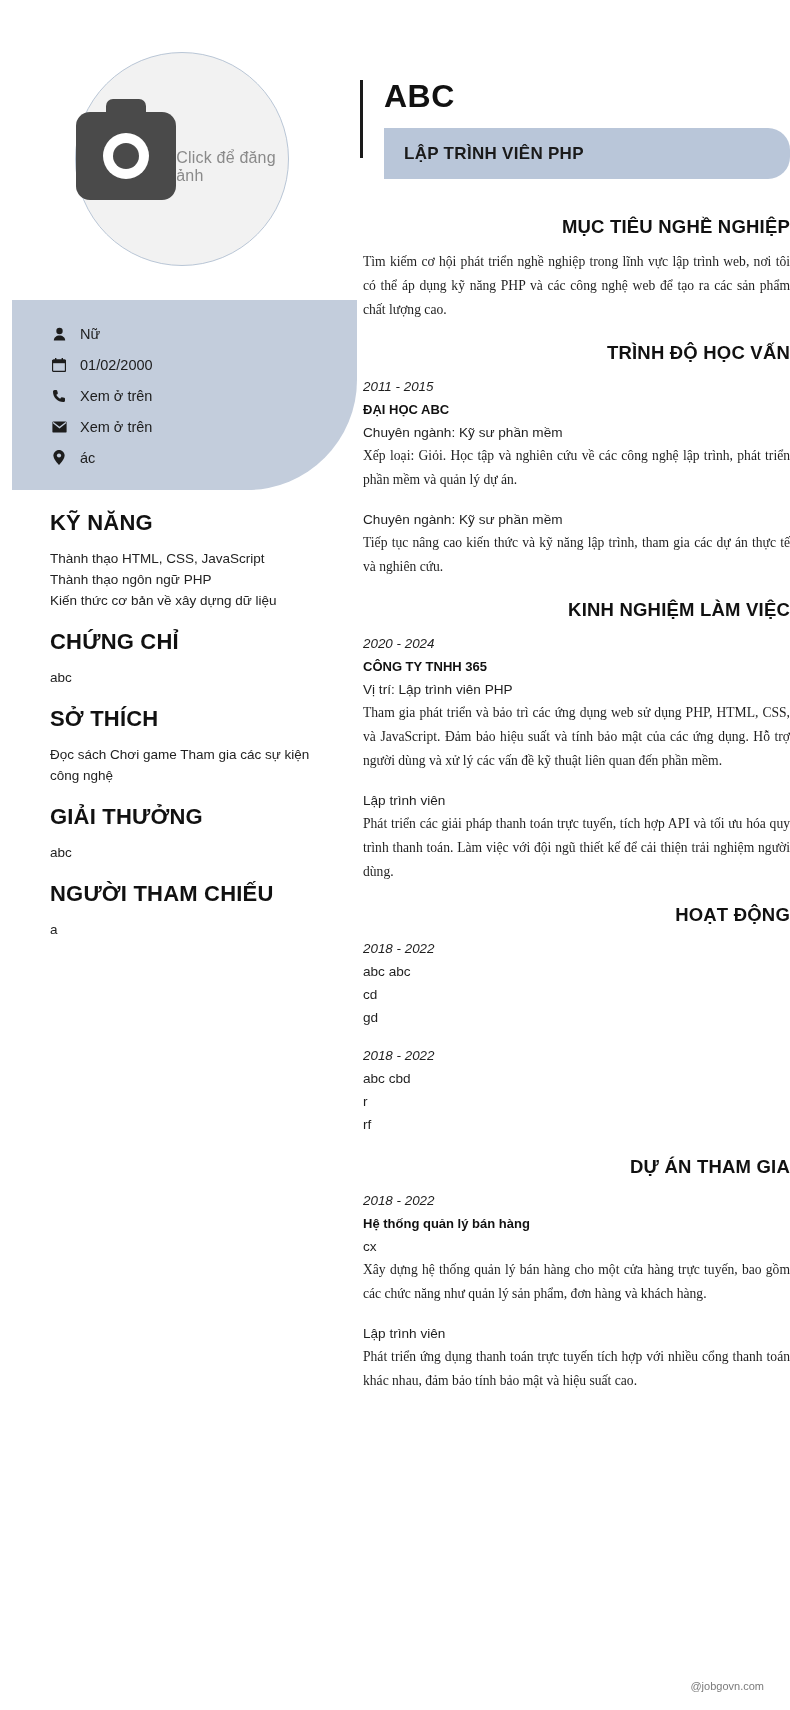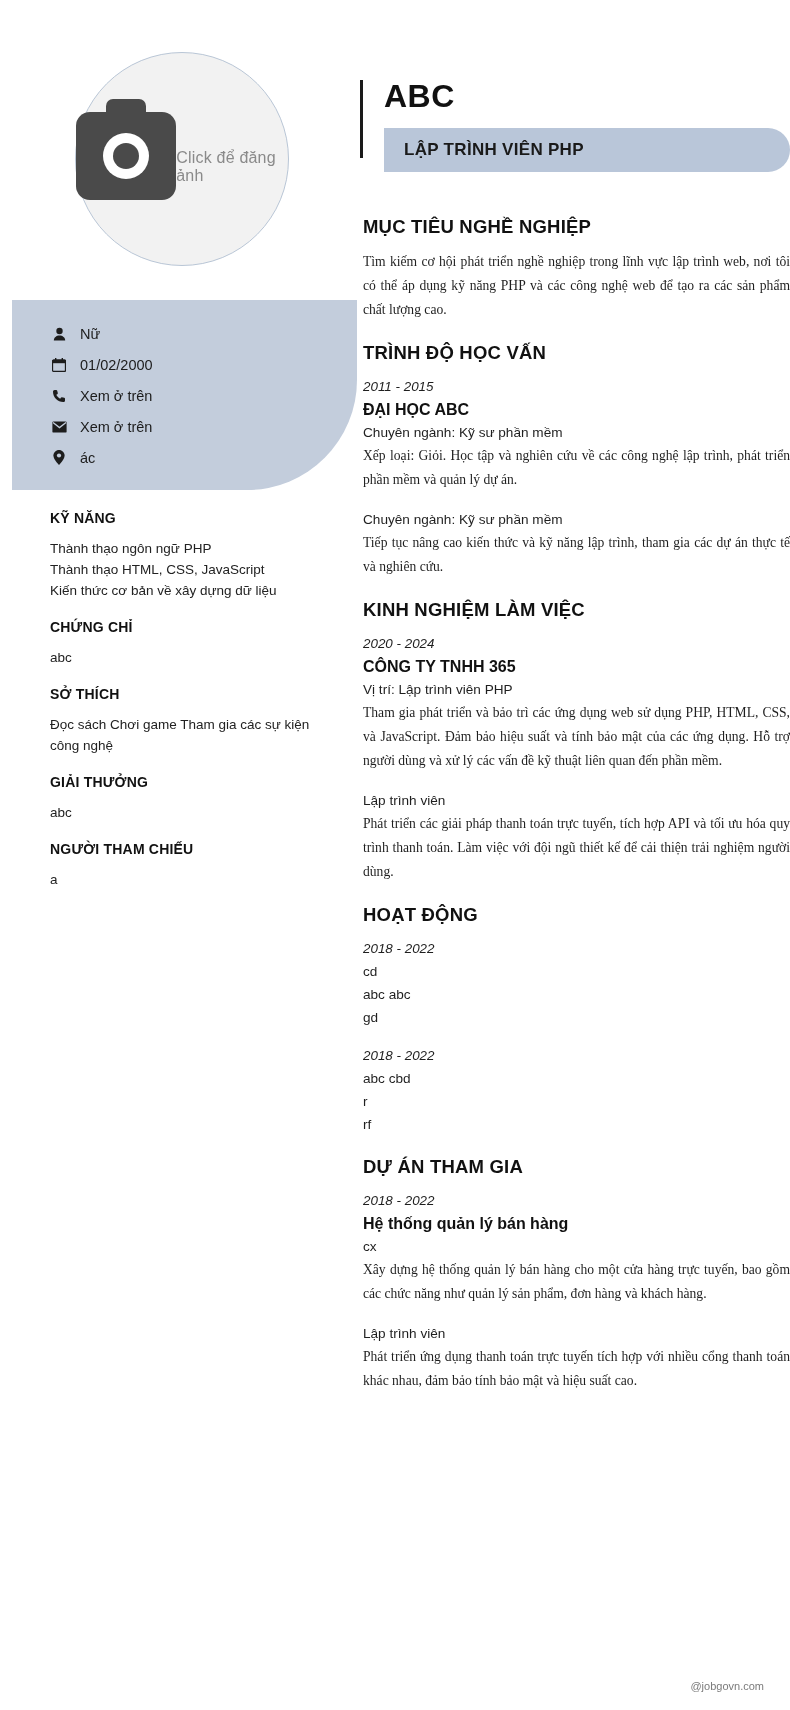--- a/index.html
+++ b/index.html
@@ -119,21 +119,21 @@
     justify-content: center;
     align-items: center;
     color: #1d1d1d;
   }
   .info-row .ic svg { display: block; }
 
   .left-body {
     padding: 14px 38px 0 38px;
   }
   .sec-title {
-    font-size: 14px;
+    font-size: 22px;
     font-weight: bold;
     color: #111;
     letter-spacing: 0.2px;
     margin: 18px 0 12px 0;
   }
   .sec-title.first { margin-top: 6px; }
   .left-line {
     font-size: 13.5px;
     color: #222;
     line-height: 21px;
@@ -171,21 +171,21 @@
     letter-spacing: 0.5px;
     color: #111;
     margin: 0;
     line-height: 36px;
   }
   .title-pill {
     position: absolute;
     left: 24px;
     top: 50px;
     width: 406px;
-    height: 44px;
+    height: 51px;
     background: #b9c6d9;
     border-top-right-radius: 22px;
     border-bottom-right-radius: 22px;
     display: flex;
     align-items: center;
   }
   .title-pill span {
     padding-left: 20px;
     font-size: 17px;
     font-weight: bold;
@@ -200,38 +200,39 @@
   }
   .r-sec {
     margin-bottom: 4px;
   }
   .r-title {
     font-size: 18.5px;
     font-weight: bold;
     color: #111;
     letter-spacing: 0.2px;
     margin: 20px 0 12px 0;
+    text-align: right;
   }
   .r-para {
     font-size: 13.6px;
     color: #1f1f1f;
     line-height: 24px;
     text-align: justify;
     margin: 0;
     font-family: Liberation Serif, serif;
   }
   .r-date {
     font-size: 13.4px;
     font-style: italic;
     color: #1f1f1f;
     line-height: 22px;
     margin: 0;
   }
   .r-org {
-    font-size: 16px;
+    font-size: 13px;
     font-weight: bold;
     color: #111;
     line-height: 23px;
     margin: 0;
   }
   .r-line {
     font-size: 13.6px;
     color: #1f1f1f;
     line-height: 23px;
     margin: 0;
@@ -320,22 +321,22 @@
             </svg>
         </span>
         <span>ác</span>
       </div>
 
     </div>
 
     <div class="left-body">
 
       <div class="sec-title first">KỸ NĂNG</div>
+      <div class="left-line">Thành thạo HTML, CSS, JavaScript</div>
       <div class="left-line">Thành thạo ngôn ngữ PHP</div>
-      <div class="left-line">Thành thạo HTML, CSS, JavaScript</div>
       <div class="left-line">Kiến thức cơ bản về xây dựng dữ liệu</div>
 
       <div class="sec-title">CHỨNG CHỈ</div>
       <div class="left-para">abc</div>
 
       <div class="sec-title">SỞ THÍCH</div>
       <div class="left-para">Đọc sách Chơi game Tham gia các sự kiện công nghệ</div>
 
       <div class="sec-title">GIẢI THƯỞNG</div>
       <div class="left-para">abc</div>
@@ -393,22 +394,22 @@
           <p class="r-line">Lập trình viên</p>
           <p class="r-para">Phát triển các giải pháp thanh toán trực tuyến, tích hợp API và tối ưu hóa quy trình thanh toán. Làm việc với đội ngũ thiết kế để cải thiện trải nghiệm người dùng.</p>
         </div>
       </div>
 
       <div class="r-sec">
         <div class="r-title">HOẠT ĐỘNG</div>
 
         <div>
           <p class="r-date">2018 - 2022</p>
+          <p class="r-line">abc abc</p>
           <p class="r-line">cd</p>
-          <p class="r-line">abc abc</p>
           <p class="r-line">gd</p>
         </div>
         <div class="gap"></div>
         <div>
           <p class="r-date">2018 - 2022</p>
           <p class="r-line">abc cbd</p>
           <p class="r-line">r</p>
           <p class="r-line">rf</p>
         </div>
       </div>

